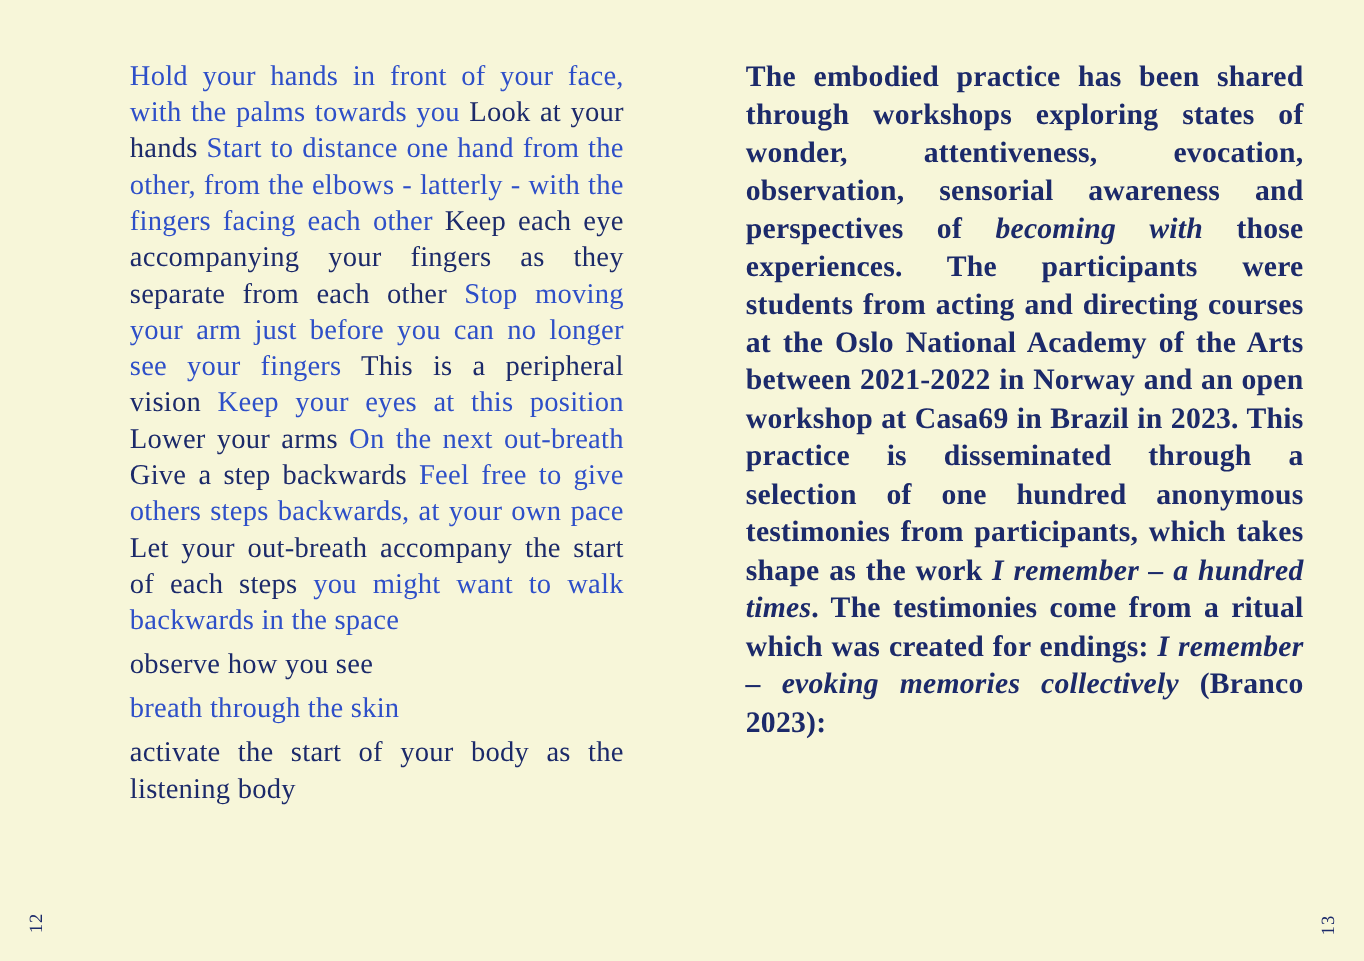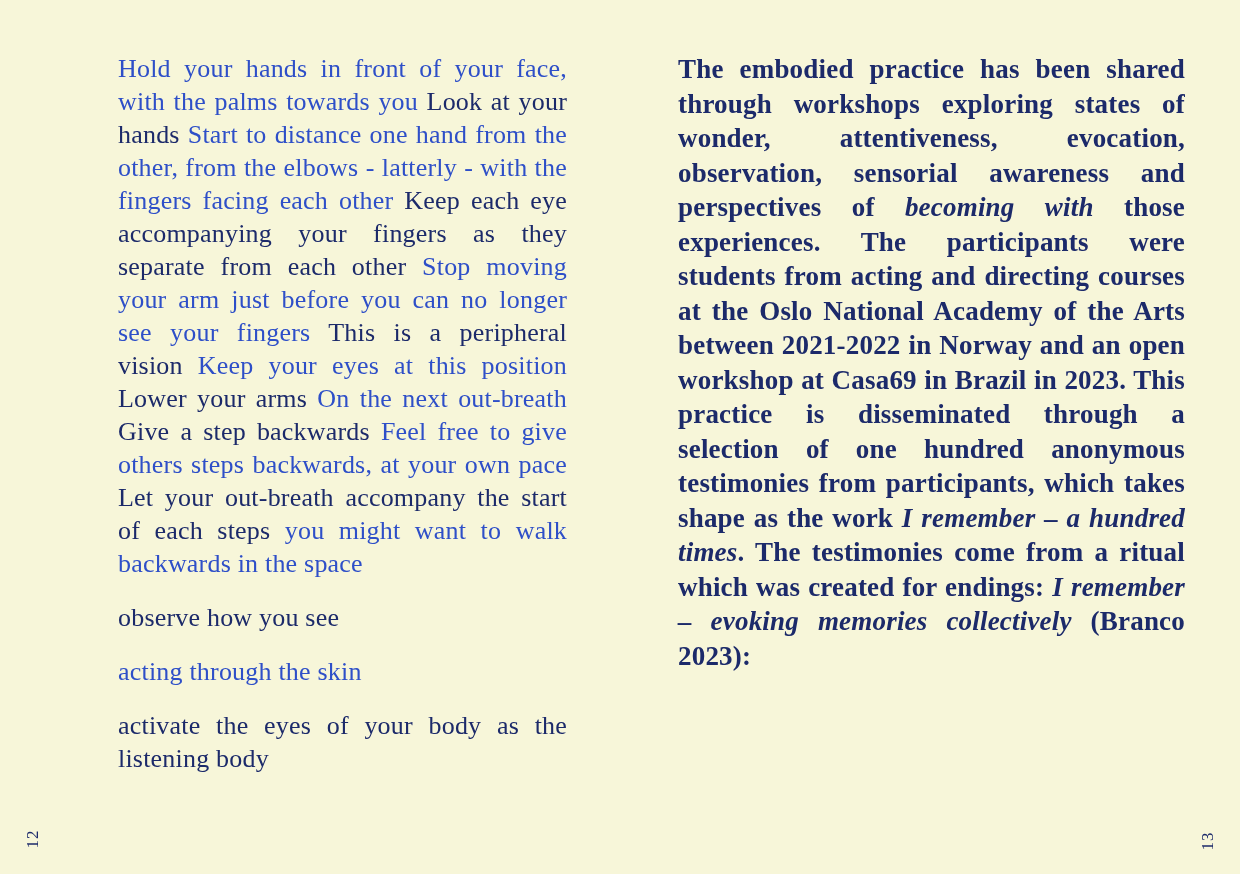--- a/index.html
+++ b/index.html
@@ -27,21 +27,21 @@
   .left-block {
     left: 118px; top: 52px; width: 449px;
     font-size: 26px; line-height: 33px;
     letter-spacing: 0.2px;
   }
   .right-block {
     left: 58px; top: 52px; width: 507px;
     font-size: 27px; line-height: 34.5px;
     letter-spacing: 0.2px;
   }
-  .stanza { margin-top: 21px; text-align: justify; }
+  .stanza { margin-top: 7px; text-align: justify; }
   .seg.navy { color: var(--navy); }
   .seg.blue { color: var(--blue); }
   .seg.italic { font-style: italic; }
 
   .pagenum {
     position: absolute;
     font-size: 17px;
     color: var(--navy);
     transform: translate(-50%, -50%) rotate(-90deg);
     letter-spacing: 1px;
@@ -51,22 +51,22 @@
 </style>
 </head>
 <body>
 
 <div class="spread">
 
   <section class="page page-left">
     <div class="textblock left-block">
       <p><span class="seg blue">Hold your hands in front of your face, with the palms towards you </span><span class="seg navy">Look at your hands </span><span class="seg blue">Start to distance one hand from the other, from the elbows - latterly - with the fingers facing each other </span><span class="seg navy">Keep each eye accompanying your fingers as they separate from each other </span><span class="seg blue">Stop moving your arm just before you can no longer see your fingers </span><span class="seg navy">This is a peripheral vision </span><span class="seg blue">Keep your eyes at this position </span><span class="seg navy">Lower your arms </span><span class="seg blue">On the next out-breath </span><span class="seg navy">Give a step backwards </span><span class="seg blue">Feel free to give others steps backwards, at your own pace </span><span class="seg navy">Let your out-breath accompany the start of each steps </span><span class="seg blue">you might want to walk backwards in the space</span></p>
       <p class="stanza"><span class="seg navy">observe how you see</span></p>
-      <p class="stanza"><span class="seg blue">acting through the skin</span></p>
-      <p class="stanza"><span class="seg navy">activate the eyes of your body as the listening body</span></p>
+      <p class="stanza"><span class="seg blue">breath through the skin</span></p>
+      <p class="stanza"><span class="seg navy">activate the start of your body as the listening body</span></p>
     </div>
   </section>
 
   <section class="page page-right">
     <div class="textblock right-block">
       <p><span class="seg">The embodied practice has been shared through workshops exploring states of wonder, attentiveness, evocation, observation, sensorial awareness and perspectives of </span><span class="seg italic">becoming with</span><span class="seg"> those experiences. The participants were students from acting and directing courses at the Oslo National Academy of the Arts between 2021-2022 in Norway and an open workshop at Casa69 in Brazil in 2023. This practice is disseminated through a selection of one hundred anonymous testimonies from participants, which takes shape as the work </span><span class="seg italic">I remember – a hundred times</span><span class="seg">. The testimonies come from a ritual which was created for endings: </span><span class="seg italic">I remember – evoking memories collectively</span><span class="seg"> (Branco 2023):</span></p>
     </div>
   </section>
 
   <span class="pagenum pagenum-left">12</span>

